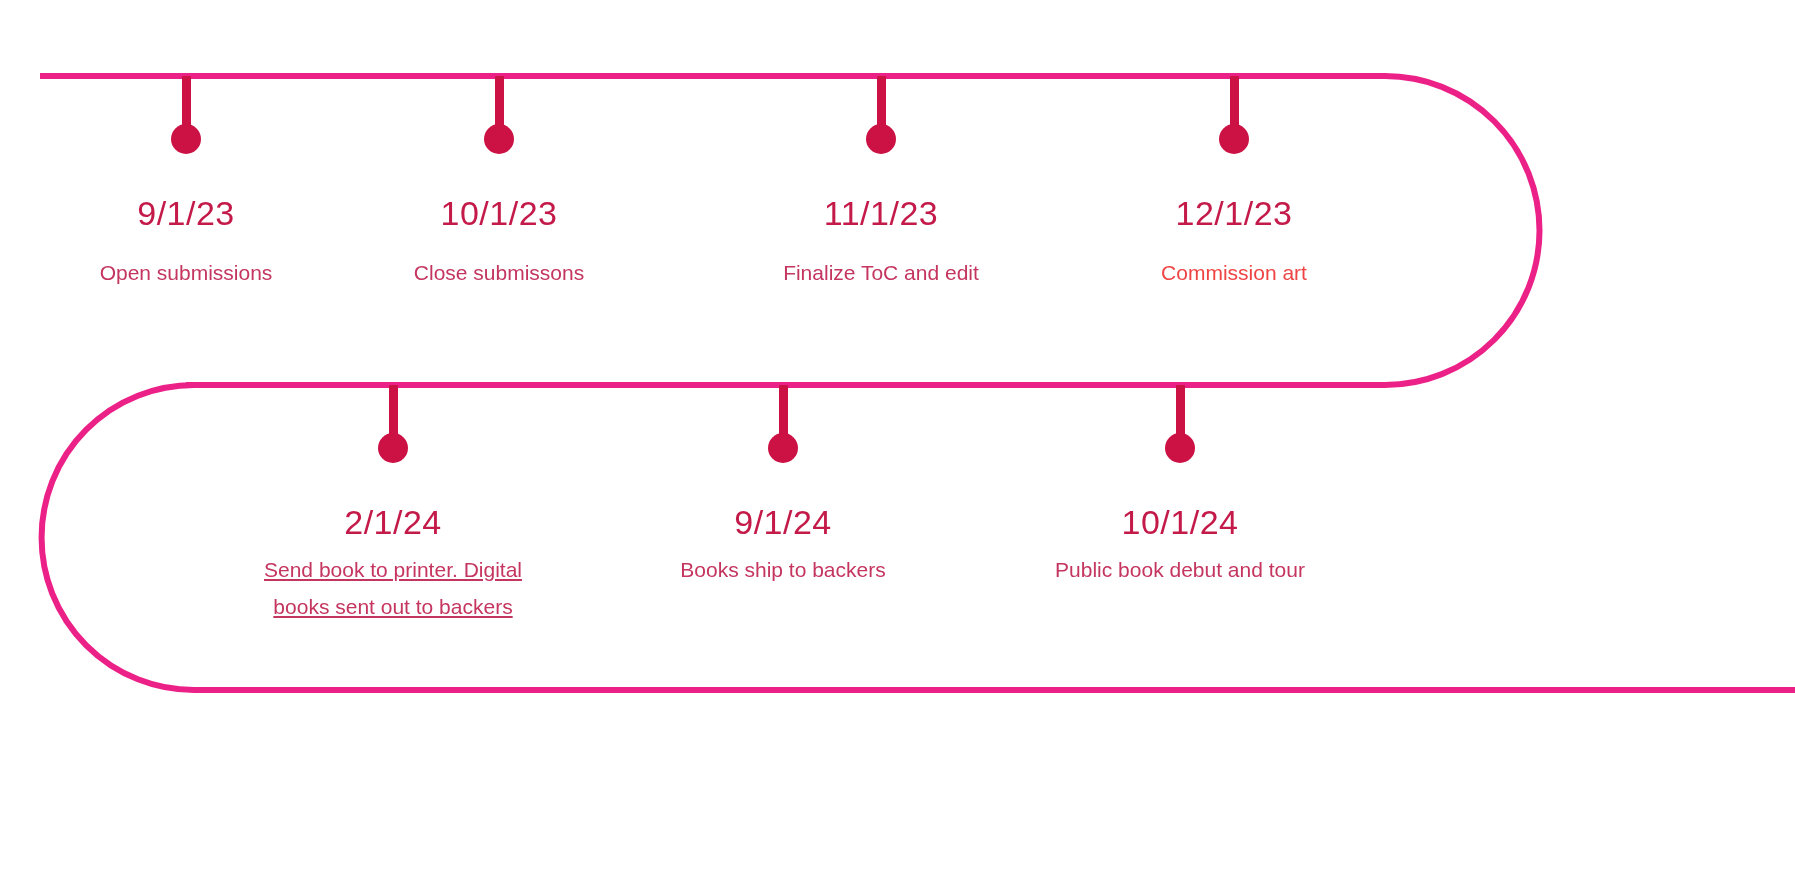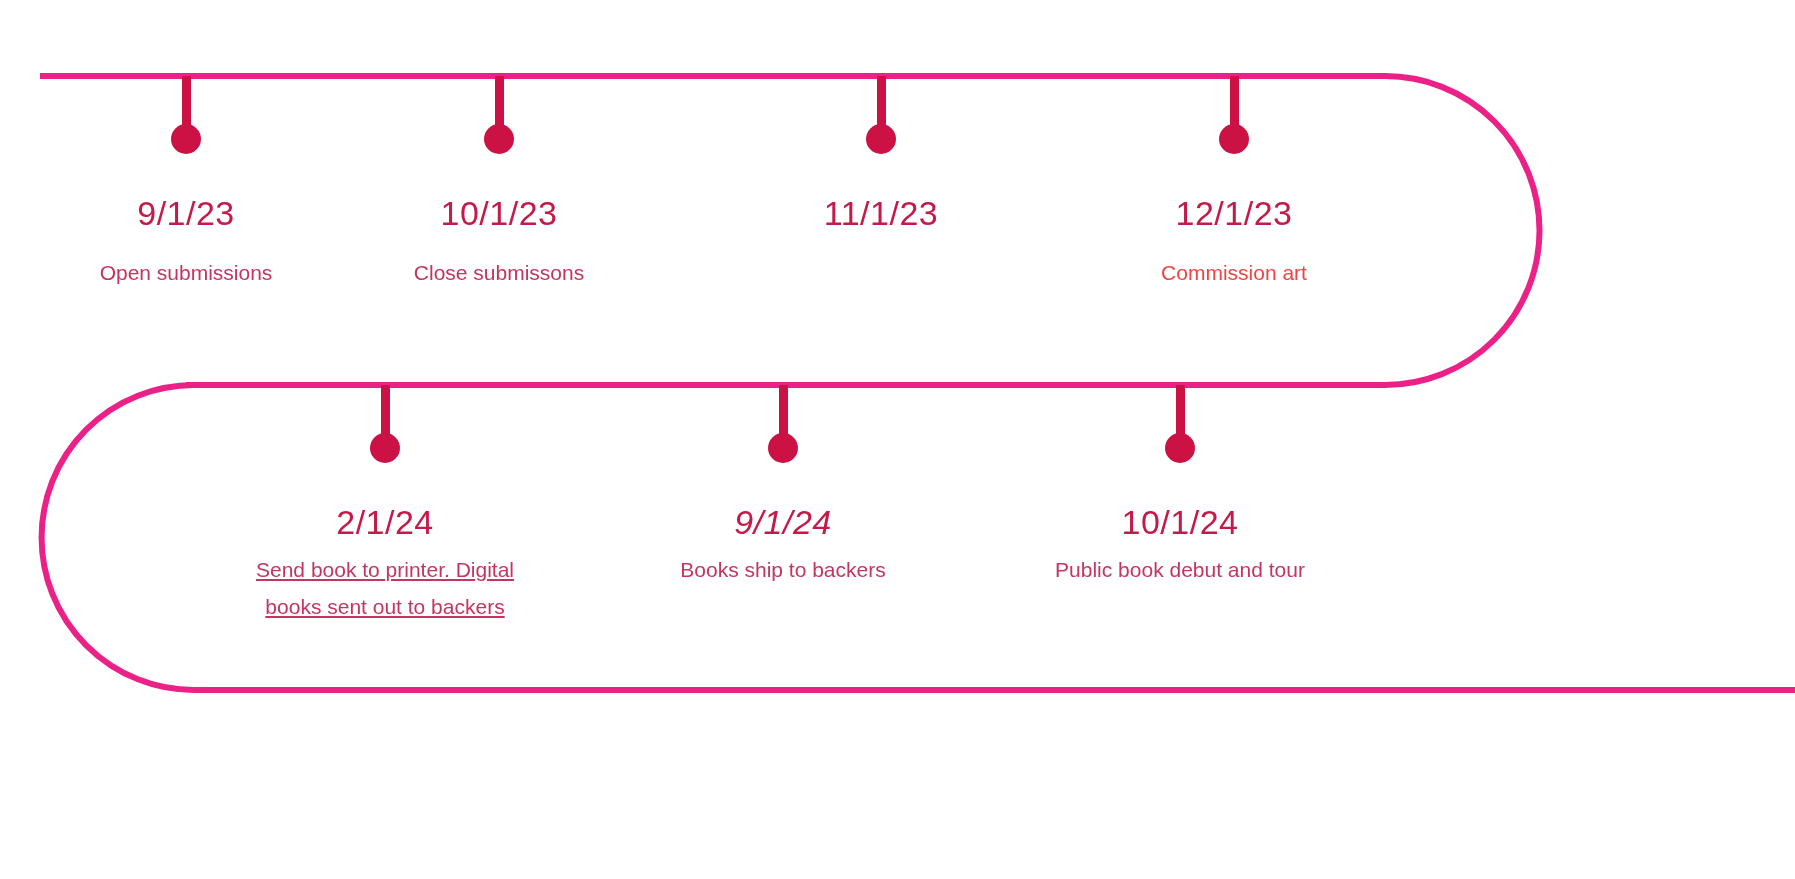--- a/index.html
+++ b/index.html
@@ -105,40 +105,41 @@
     <div class="stem" style="height: 52px; background: rgb(204, 17, 68);"></div>
     <div class="dot" style="background: rgb(204, 17, 68);"></div>
     <div class="milestone-date" style="color: rgb(196, 26, 73);">10/1/23</div>
     <div class="milestone-desc" style="color: rgb(196, 53, 95);">Close submissons</div>
   </div>
 
   <div class="milestone row-top" style="left:881px; top:76px;">
     <div class="stem" style="height: 52px; background: rgb(204, 17, 68);"></div>
     <div class="dot" style="background: rgb(204, 17, 68);"></div>
     <div class="milestone-date" style="color: rgb(196, 26, 73);">11/1/23</div>
+    <div class="milestone-desc" style="color: rgb(196, 53, 95);">Finalize ToC and edit</div>
   </div>
 
   <div class="milestone row-top" style="left:1234px; top:76px;">
     <div class="stem" style="height: 52px; background: rgb(204, 17, 68);"></div>
     <div class="dot" style="background: rgb(204, 17, 68);"></div>
     <div class="milestone-date" style="color: rgb(196, 26, 73);">12/1/23</div>
     <div class="milestone-desc" style="color: #ef4444;">Commission art</div>
   </div>
 
-  <div class="milestone row-bottom" style="left:385px; top:385px; width:300px; margin-left:-150px;">
+  <div class="milestone row-bottom" style="left:393px; top:385px; width:300px; margin-left:-150px;">
     <div class="stem" style="height: 52px; background: rgb(204, 17, 68);"></div>
     <div class="dot" style="background: rgb(204, 17, 68);"></div>
     <div class="milestone-date" style="color: rgb(196, 26, 73);">2/1/24</div>
     <div class="milestone-desc" style="max-width: 280px; color: rgb(196, 53, 95); text-decoration: underline;">Send book to printer. Digital books sent out to backers</div>
   </div>
 
   <div class="milestone row-bottom" style="left:783px; top:385px;">
     <div class="stem" style="height: 52px; background: rgb(204, 17, 68);"></div>
     <div class="dot" style="background: rgb(204, 17, 68);"></div>
-    <div class="milestone-date" style="color: rgb(196, 26, 73); font-style: italic;">9/1/24</div>
+    <div class="milestone-date" style="color: rgb(196, 26, 73);">9/1/24</div>
     <div class="milestone-desc" style="color: rgb(196, 53, 95);">Books ship to backers</div>
   </div>
 
   <div class="milestone row-bottom" style="left:1180px; top:385px; width:300px; margin-left:-150px;">
     <div class="stem" style="height: 52px; background: rgb(204, 17, 68);"></div>
     <div class="dot" style="background: rgb(204, 17, 68);"></div>
     <div class="milestone-date" style="color: rgb(196, 26, 73);">10/1/24</div>
     <div class="milestone-desc" style="max-width: 285px; color: rgb(196, 53, 95);">Public book debut and tour</div>
   </div>
 

